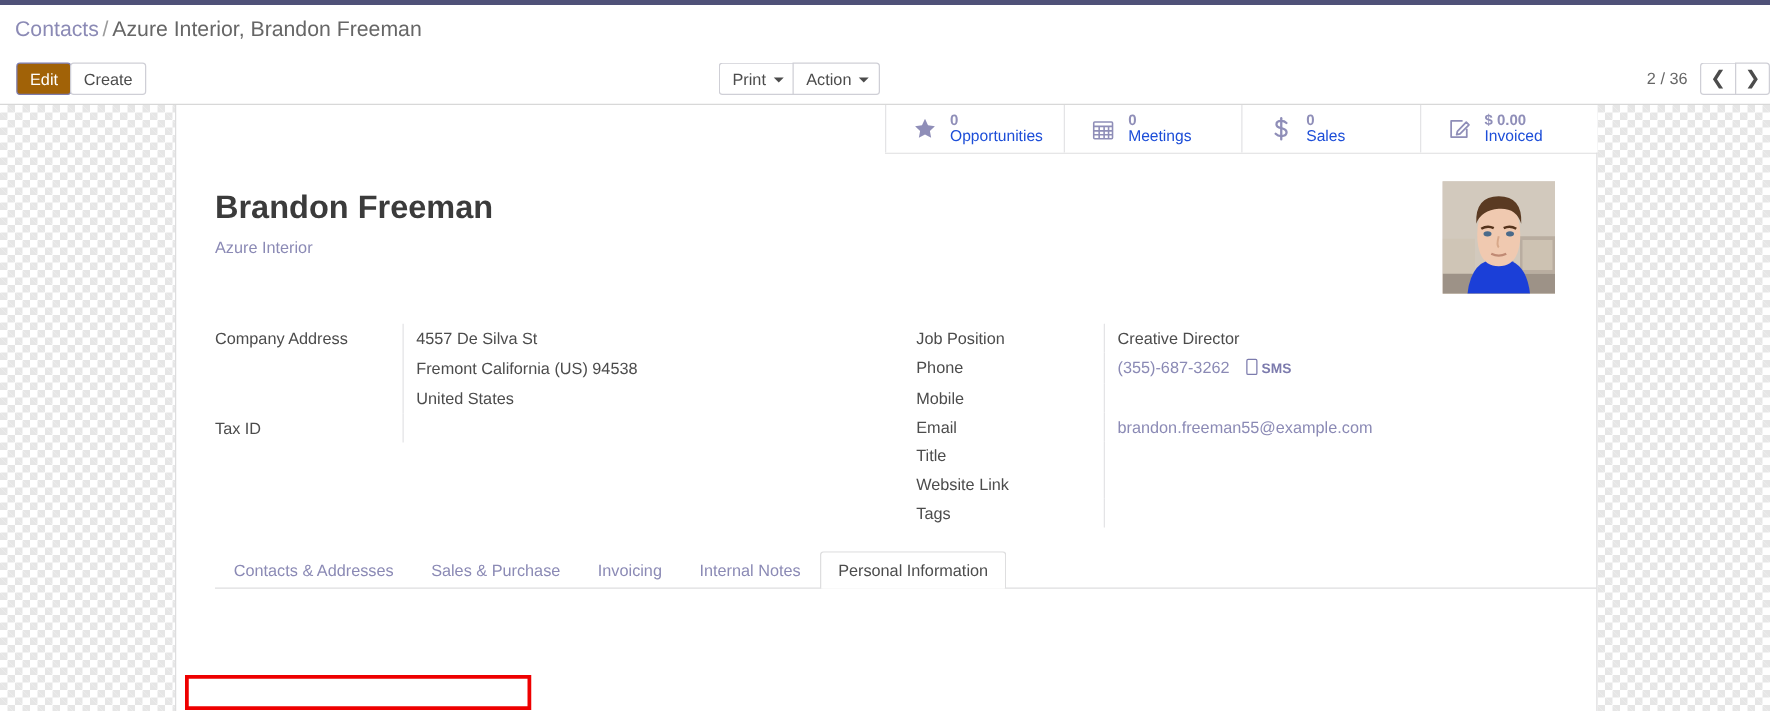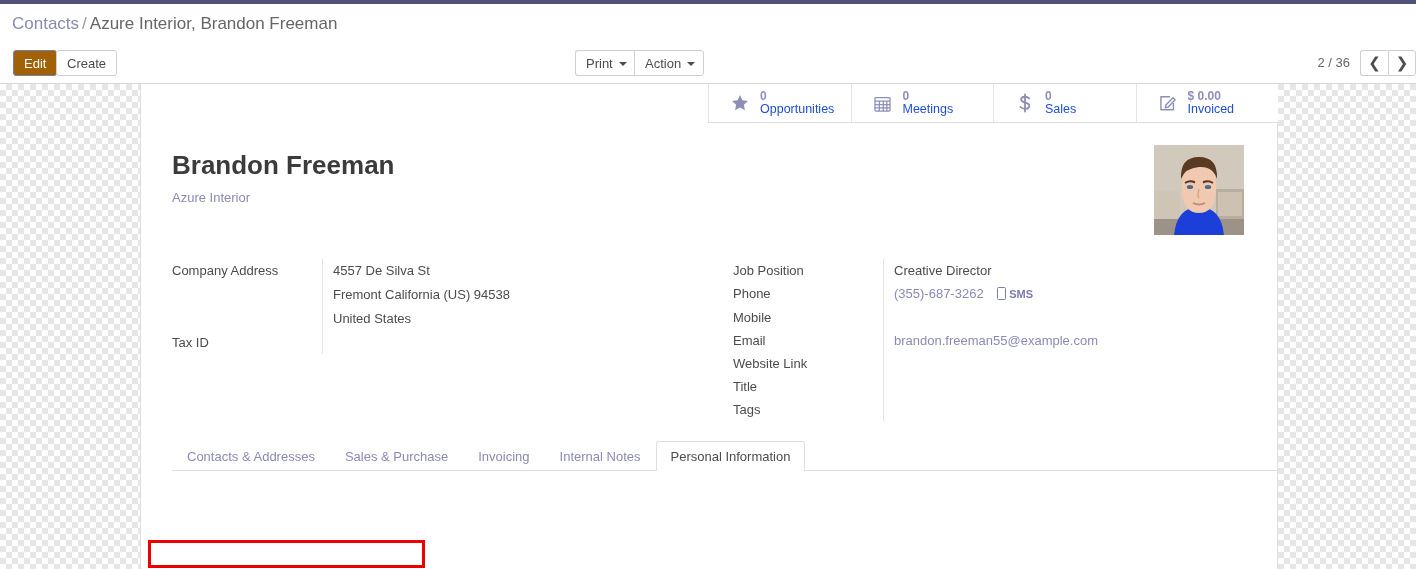--- a/index.html
+++ b/index.html
@@ -521,26 +521,26 @@
     </div>
 
     <div class="frow">
       <div class="flabel">Email</div>
       <div class="fvalue">
         <span class="link">brandon.freeman55@example.com</span>
       </div>
     </div>
 
     <div class="frow">
+      <div class="flabel">Title</div>
+      <div class="fvalue"></div>
+    </div>
+
+    <div class="frow">
       <div class="flabel">Website Link</div>
-      <div class="fvalue"></div>
-    </div>
-
-    <div class="frow">
-      <div class="flabel">Title</div>
       <div class="fvalue"></div>
     </div>
 
     <div class="frow">
       <div class="flabel">Tags</div>
       <div class="fvalue"></div>
     </div>
   </div>
 
   <div id="notebook">

